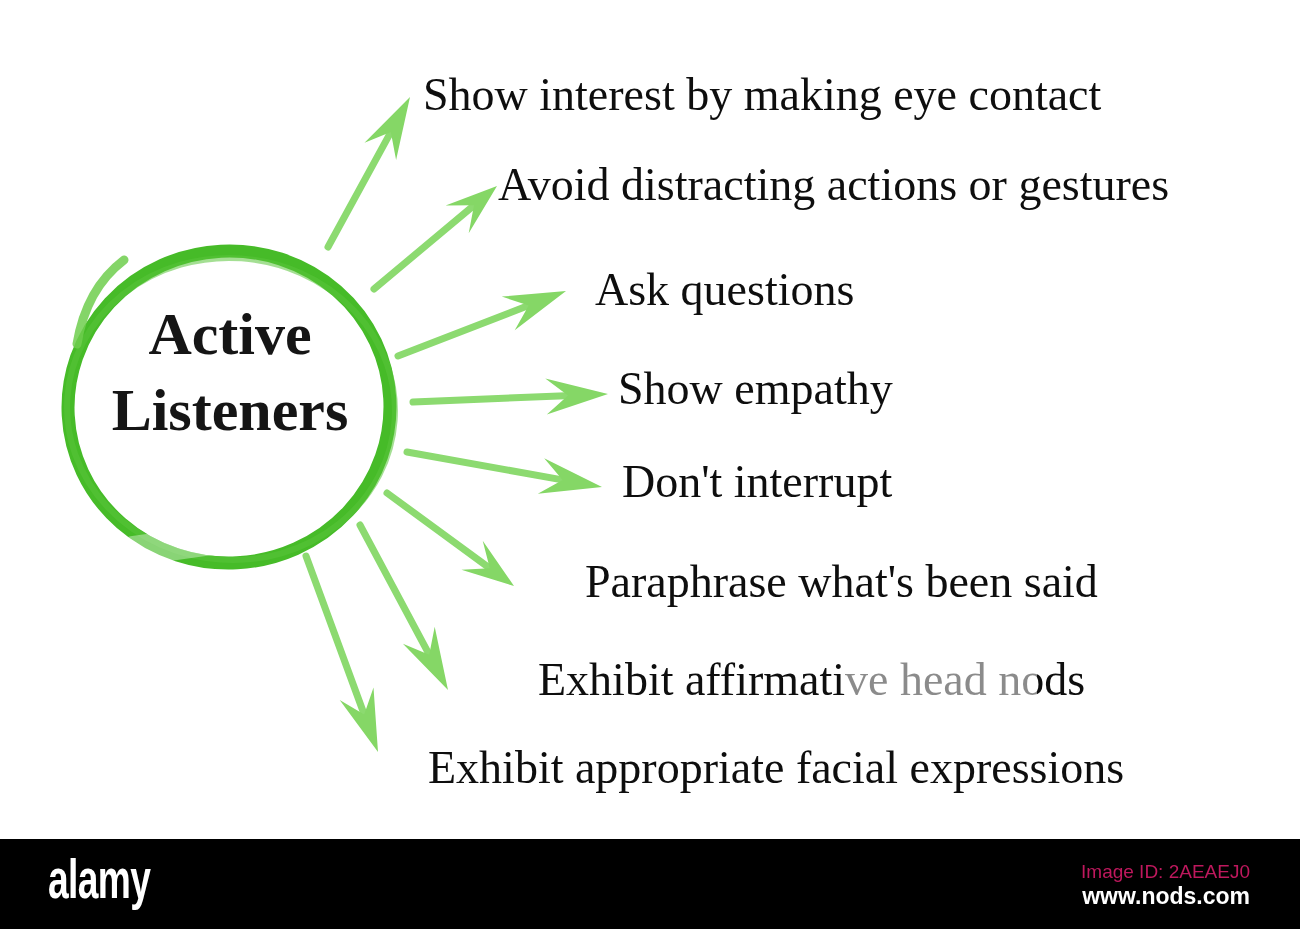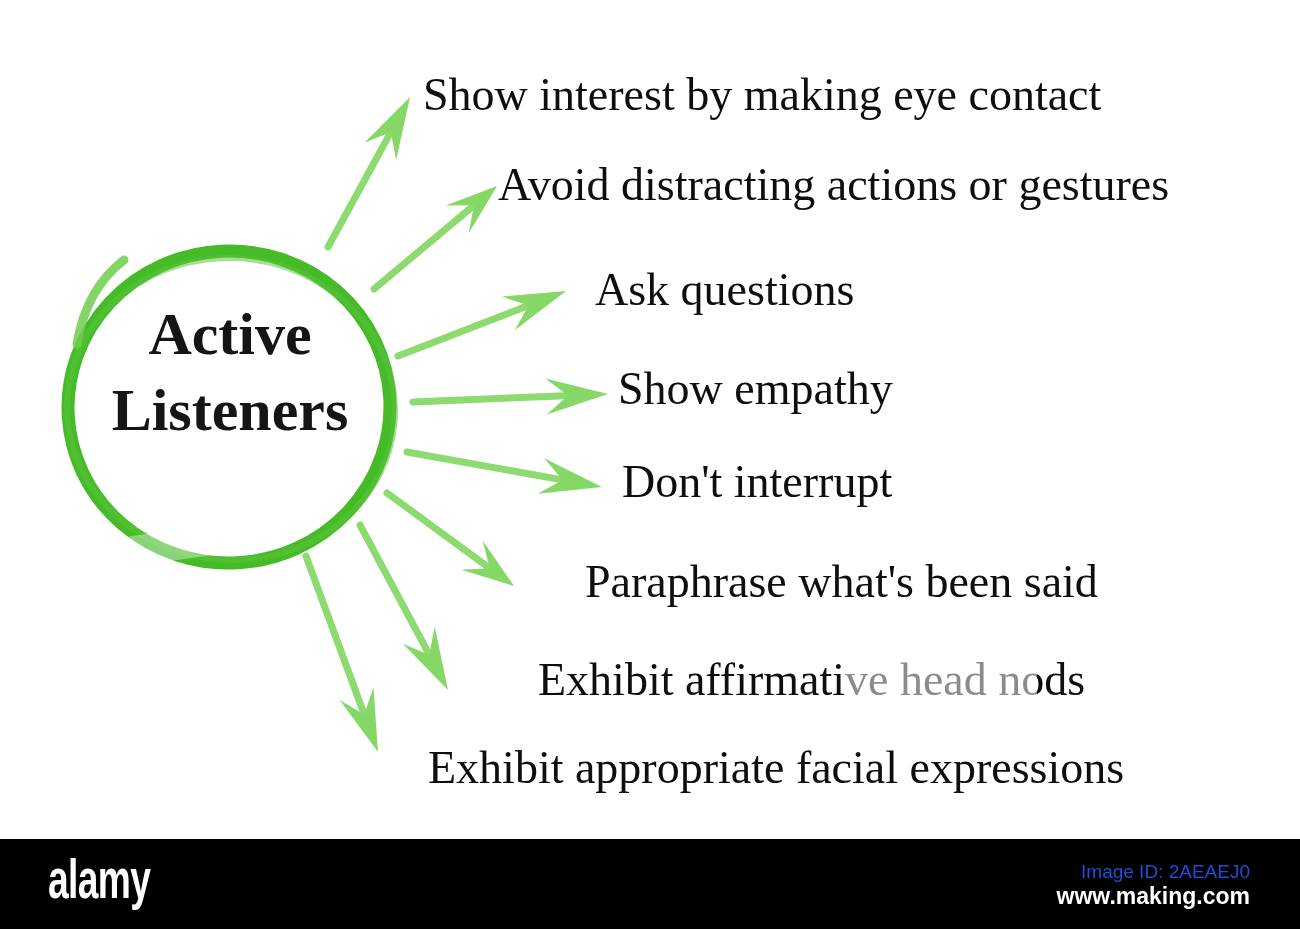--- a/index.html
+++ b/index.html
@@ -33,21 +33,21 @@
   .logo {
     position:absolute; left:48px; top:847px;
     font-family:"Liberation Sans", sans-serif; font-weight:700;
     font-size:60px; line-height:66px; color:#ffffff;
     letter-spacing:-1px;
     transform:scaleX(0.62) scaleY(0.92); transform-origin:left center;
   }
   .imgid {
     position:absolute; right:50px; top:862px;
     font-family:"Liberation Sans", sans-serif; font-size:19px;
-    line-height:20px; color:#1d4ed8; text-align:right; white-space:nowrap;
+    line-height:20px; color:#be185d; text-align:right; white-space:nowrap;
   }
   .url {
     position:absolute; right:50px; top:884px;
     font-family:"Liberation Sans", sans-serif; font-weight:700;
     font-size:23px; line-height:24px; color:#ffffff; text-align:right;
     white-space:nowrap;
   }
 </style>
 </head>
 <body>
@@ -95,15 +95,15 @@
   <div class="item" style="left:538px; top:657px;">Exhibit affirmative head nods</div>
   <div class="item" style="left:428px; top:721px;margin-top:24px;">Exhibit appropriate facial expressions</div>
 
   <div class="ghost" style="left:592px; top:404px; width:150px; height:32px;"></div>
   <div class="ghost" style="left:845px; top:654px; width:192px; height:48px;"></div>
   <div class="ghost" style="left:128px; top:530px; width:96px; height:30px; opacity:0.7; transform:rotate(-8deg);"></div>
 
   <div class="footer"></div>
   <div class="logo">alamy</div>
   <div class="imgid">Image ID: 2AEAEJ0</div>
-  <div class="url">www.making.com</div>
+  <div class="url">www.nods.com</div>
 
 </div>
 
 </body></html>

